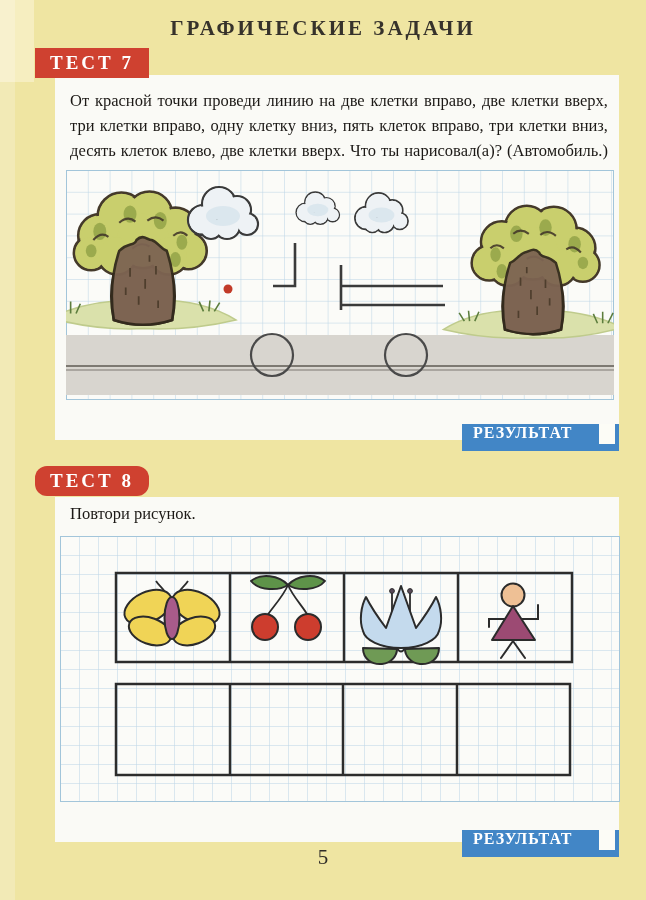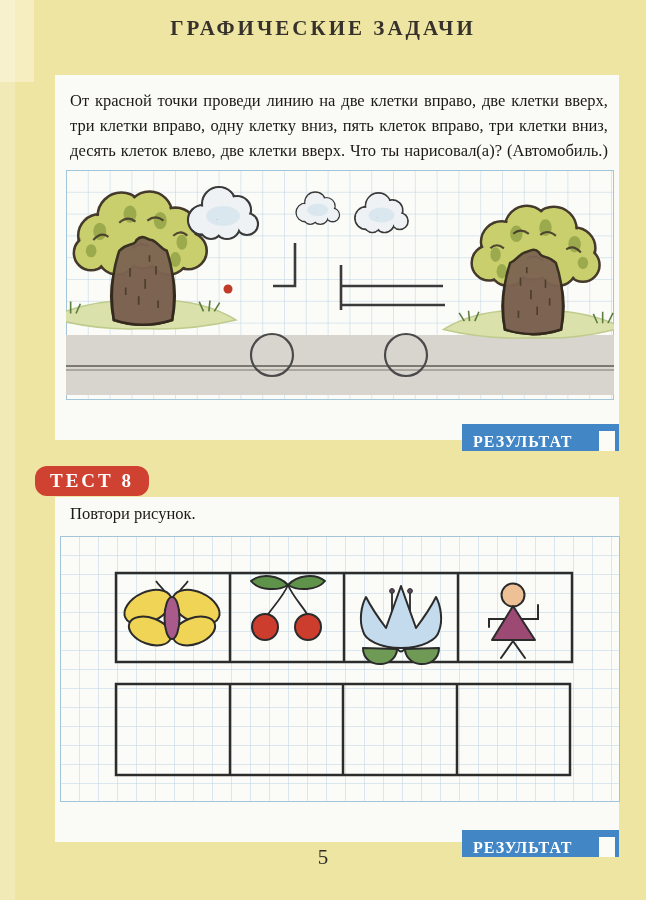--- a/index.html
+++ b/index.html
@@ -25,21 +25,21 @@
   .instruction{position:absolute;left:70px;width:538px;
     font-size:16.5px;line-height:25px;color:var(--text_color);text-align:justify;}
   .instr7{top:88px;}
   .instr8{top:501px;text-align:left;}
 
   .grid-svg{position:absolute;display:block;}
   .svg7{left:66px;top:170px;}
   .svg8{left:60px;top:536px;}
 
   .result-badge{position:absolute;left:462px;width:157px;height:27px;
-    background:var(--result_bg);display:flex;align-items:flex-end;gap:27px;}
+    background:var(--result_bg);display:flex;align-items:flex-start;gap:27px;}
   .result-badge.r1{top:424px;}
   .result-badge.r2{top:830px;}
   .result-badge .rb-text{flex:1;color:var(--result_text);font-size:16px;font-weight:bold;
     letter-spacing:1px;padding-left:11px;}
   .result-badge .rb-box{width:20px;height:20px;background:var(--result_box);margin-right:4px;}
 
   .page-number{position:absolute;left:0;top:845px;width:646px;text-align:center;
     font-size:21px;color:var(--page_num);}
 
   
@@ -78,20 +78,21 @@
 </head>
 <body>
 
 <div class="page">
   <div class="corner-light"></div>
   <div class="left-strip"></div>
 
   <div class="page-title">ГРАФИЧЕСКИЕ ЗАДАЧИ</div>
 
   <div class="panel p1"></div>
+  <div class="test-label t7">ТЕСТ 7</div>
   <div class="instruction instr7">От красной точки проведи линию на две клетки вправо, две клетки вверх, три клетки вправо, одну клетку вниз, пять клеток вправо, три клетки вниз, десять клеток влево, две клетки вверх. Что ты нарисовал(а)? (Автомобиль.) Раскрась его.</div>
 
   <svg class="grid-svg svg7" width="548" height="230" viewBox="0 0 548 230">
     <defs>
       <pattern id="g7" width="21.8" height="21.8" patternUnits="userSpaceOnUse">
         <path d="M 21.8 0 L 0 0 0 21.8" fill="none" stroke="#bad4e6" stroke-width="1"></path>
       </pattern>
       <pattern id="g8" width="19" height="19" patternUnits="userSpaceOnUse">
         <path d="M 19 0 L 0 0 0 19" fill="none" stroke="#bad4e6" stroke-width="1"></path>
       </pattern>

